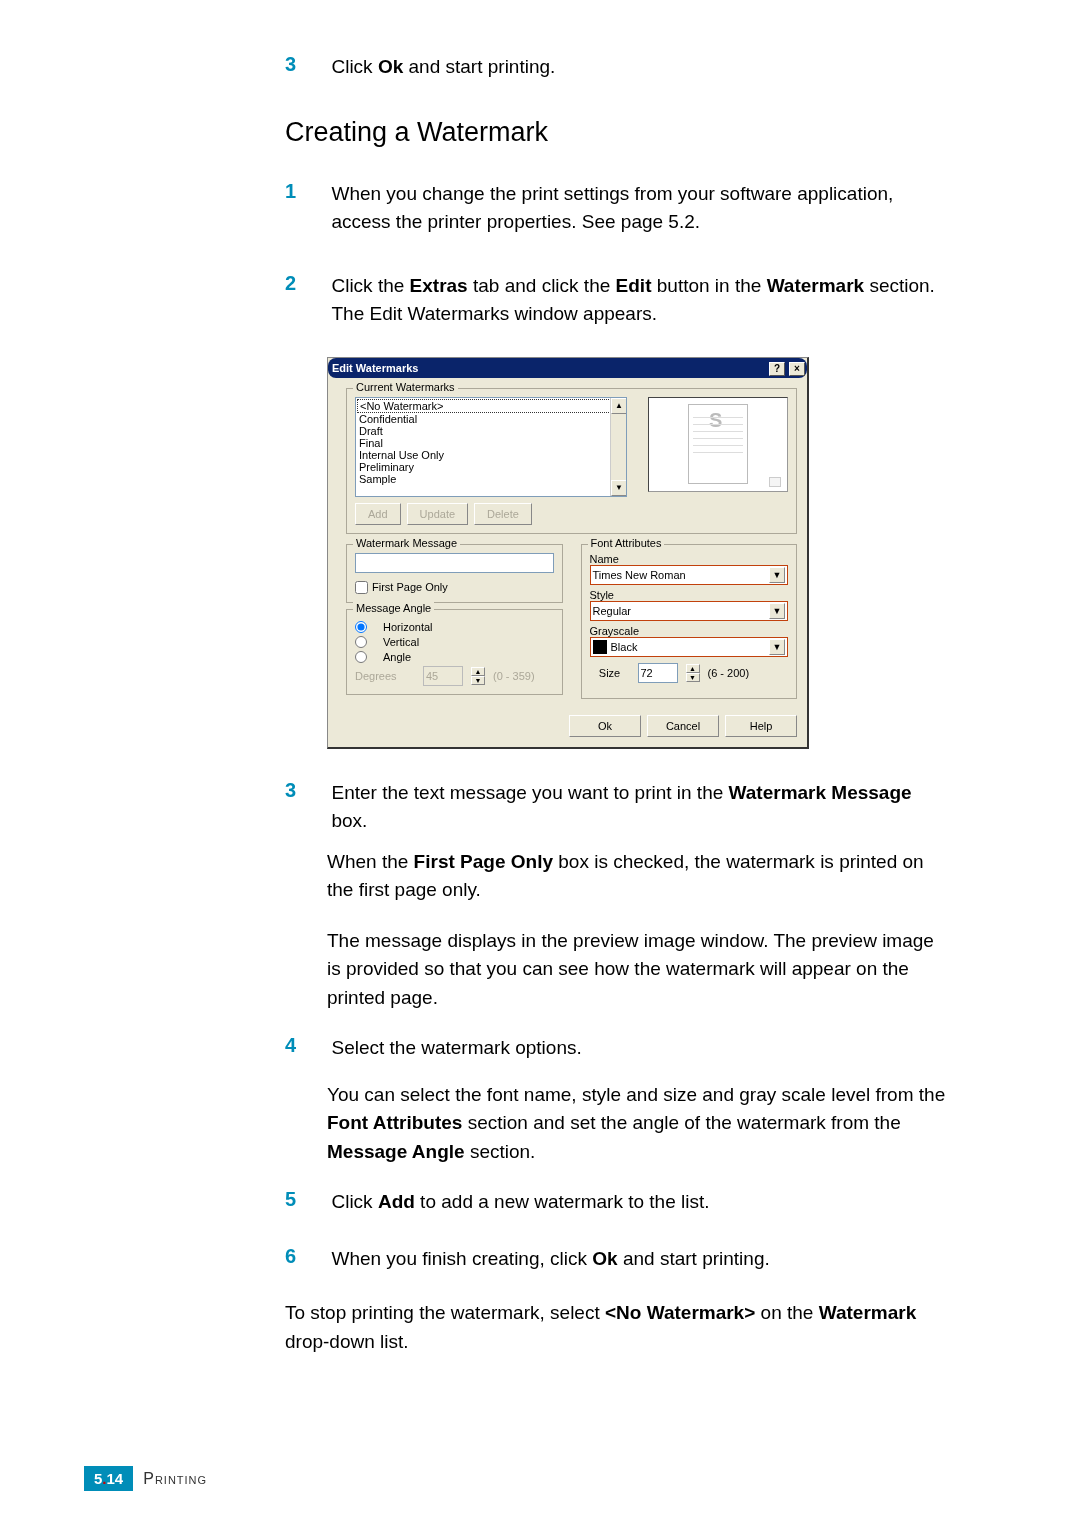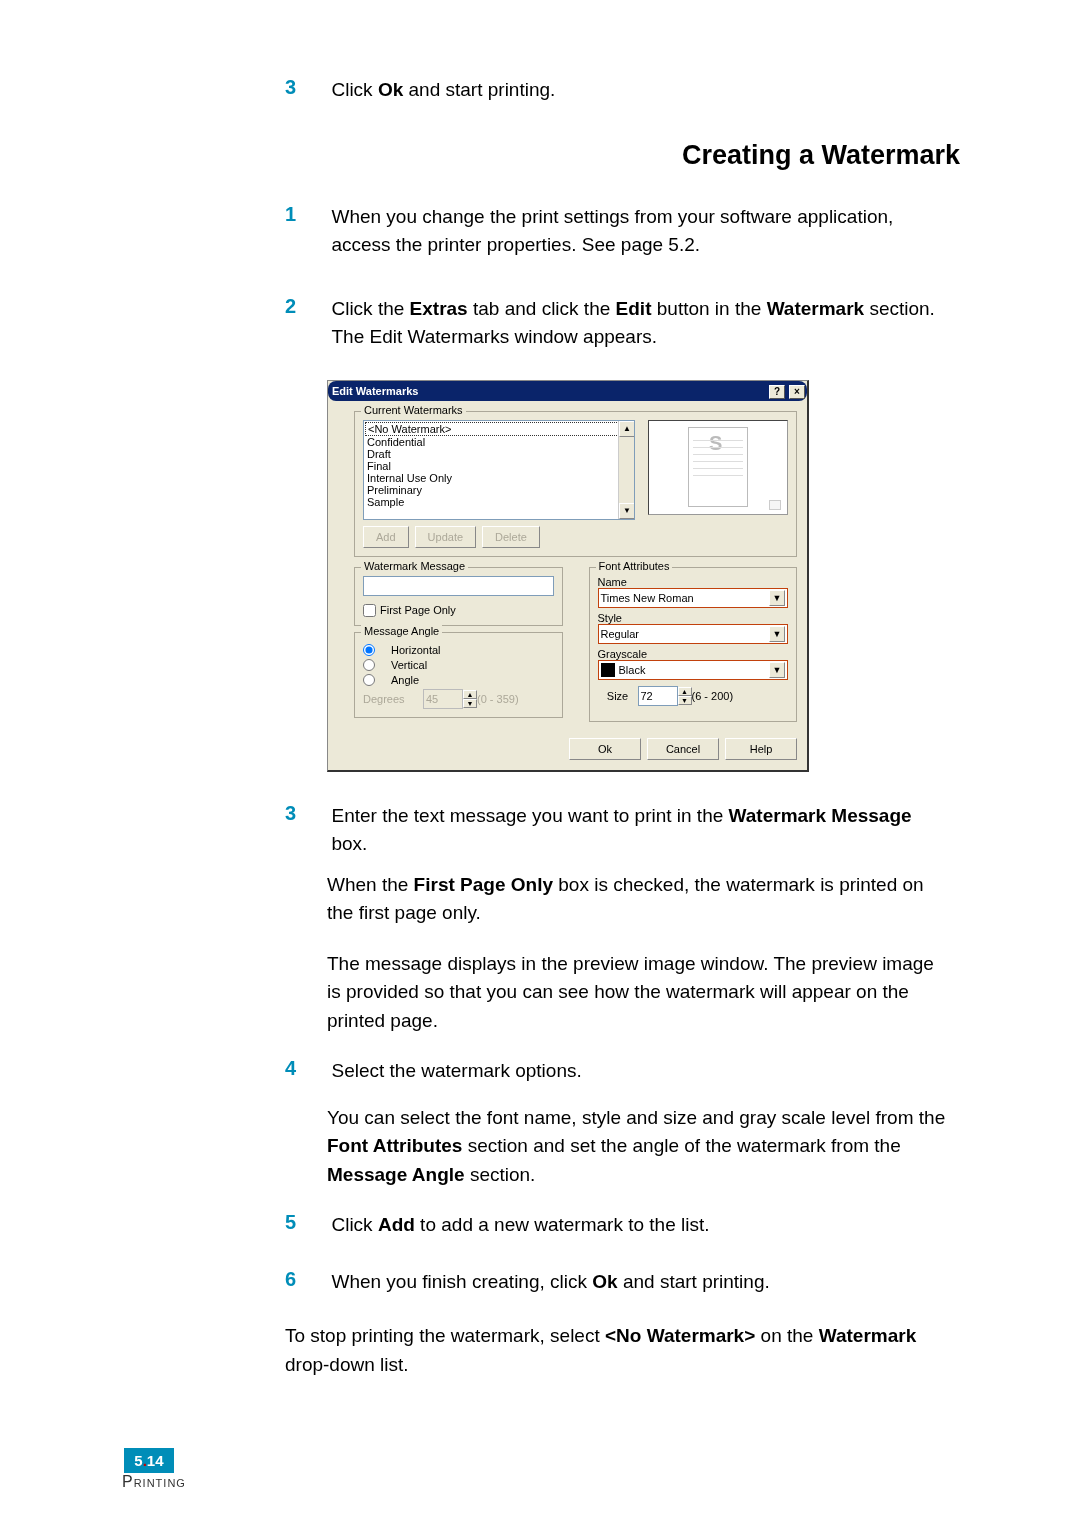--- a/index.html
+++ b/index.html
@@ -5,21 +5,21 @@
   * { box-sizing: border-box; margin: 0; padding: 0; }
   body {
     width: 1080px;
     height: 1523px;
     background: #fff;
     font-family: Verdana, Arial, sans-serif;
     color: #000;
     position: relative;
   }
   .page {
-    padding: 76px 120px 30px 180px;
+    padding: 53px 120px 30px 180px;
   }
   .step-line {
     margin: 0 0 35px 105px;
   }
   .step-num {
     display: inline-block;
     width: 42px;
     color: #008db8;
     font-weight: bold;
     font-size: 20px;
@@ -27,23 +27,22 @@
   }
   .step-text {
     display: inline-block;
     width: 620px;
     font-size: 19px;
     line-height: 1.5;
     vertical-align: top;
   }
   .h2 {
     font-size: 27px;
-    font-weight: bold;
+    font-weight: normal;
     margin: 22px 0 32px 105px;
-    text-align: right;
   }
   .sub-para {
     margin: 0 0 22px 147px;
     font-size: 19px;
     line-height: 1.5;
     width: 620px;
   }
   .bottom-para {
     margin: 0 0 28px 105px;
     font-size: 19px;
@@ -85,21 +84,21 @@
     border-bottom-color: #555;
     text-align: center;
     font-size: 10px;
     line-height: 12px;
     font-weight: bold;
     margin-left: 1px;
   }
   .dlg-body { padding: 6px 10px 10px 10px; }
   .groupbox {
     border: 1px solid #aca899;
-    margin: 4px 0 6px 16px;
+    margin: 4px 0 6px 8px;
     padding: 8px;
     position: relative;
   }
   .groupbox .legend {
     position: absolute;
     top: -8px;
     left: 6px;
     background: #ece9d8;
     padding: 0 3px;
     font-size: 11px;
@@ -205,40 +204,39 @@
   }
   .combo .dd {
     width:16px;height:16px;
     background:#ece9d8;
     border:1px solid #fff;
     border-right-color:#888;border-bottom-color:#888;
     text-align:center;
     font-size:9px;
     line-height:14px;
   }
-  .spinrow { display:flex; align-items:center; gap:0; }
+  .spinrow { display:flex; align-items:center; gap:8px; }
   .spinbox {
     width:40px;height:20px;background:#fff;border:1px solid #7f9db9;
     padding:0 2px;font-size:11px;display:flex;align-items:center;
   }
   .spinbox.disabled { background:#ece9d8; color:#aca899; border-color:#bbb;}
   .spinbtns { width:14px; }
   .spinbtns div{height:9px;background:#ece9d8;border:1px solid #fff;border-right-color:#888;border-bottom-color:#888;font-size:7px;text-align:center;line-height:7px;}
   .label-disabled { color:#aca899; }
   .swatch { width:14px;height:14px;background:#000;margin-right:4px;}
   .dlg-btns { display:flex; justify-content:flex-end; gap:6px; padding: 4px 10px 10px 10px;}
   .dlg-btns .btn { width:72px; }
   
   .footer {
     position: absolute;
     bottom: 32px;
-    left: 112px;
+    left: 84px;
     display: flex;
     align-items: center;
-    flex-direction: column;
   }
   .footer .badge {
     background: #008db8;
     color: #fff;
     font-weight: bold;
     padding: 4px 10px;
     font-size: 15px;
   }
   .footer .dot { color: #c00; }
   .footer .sec {

